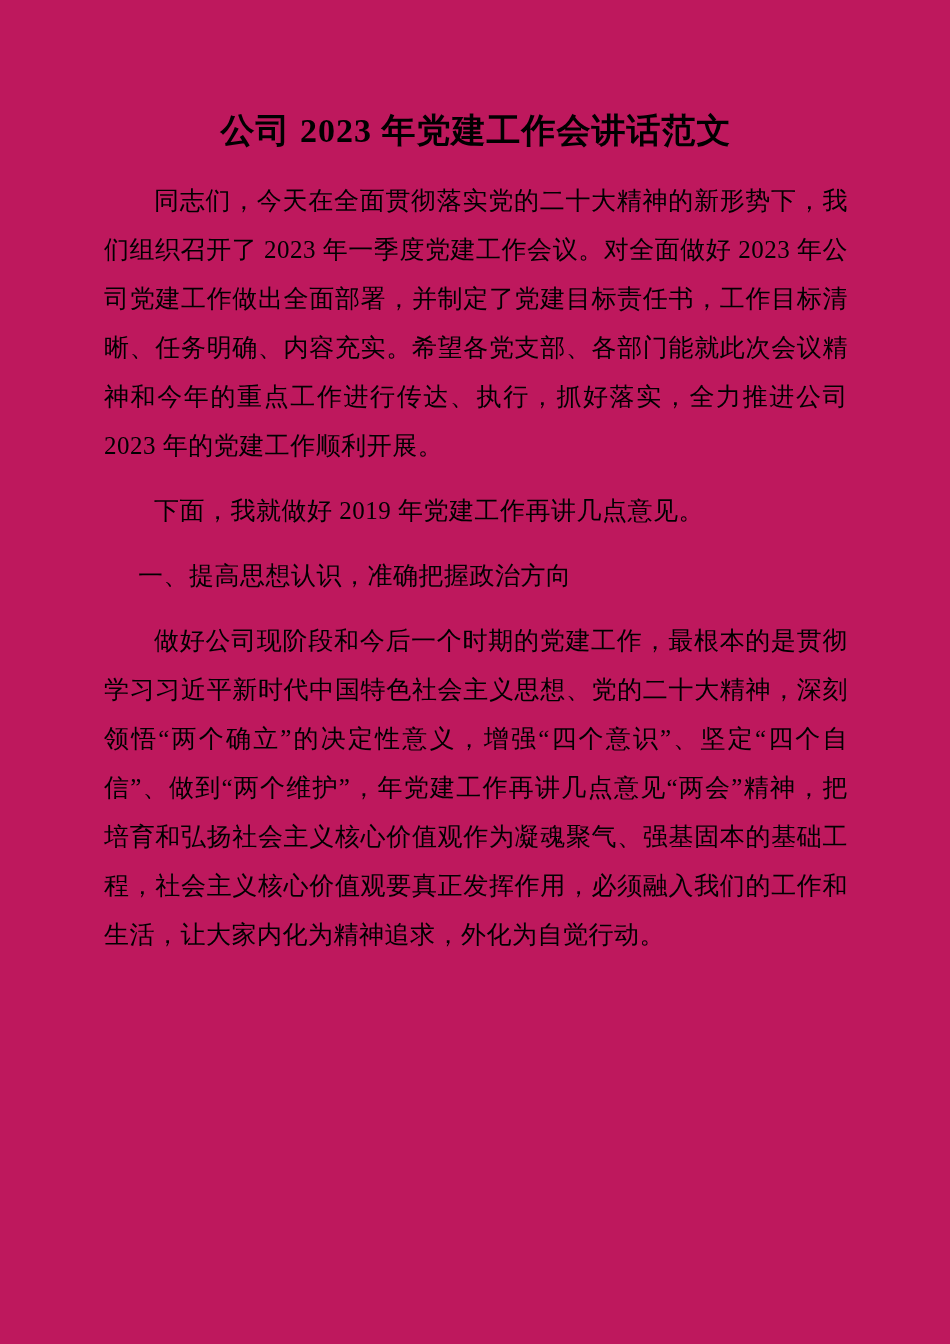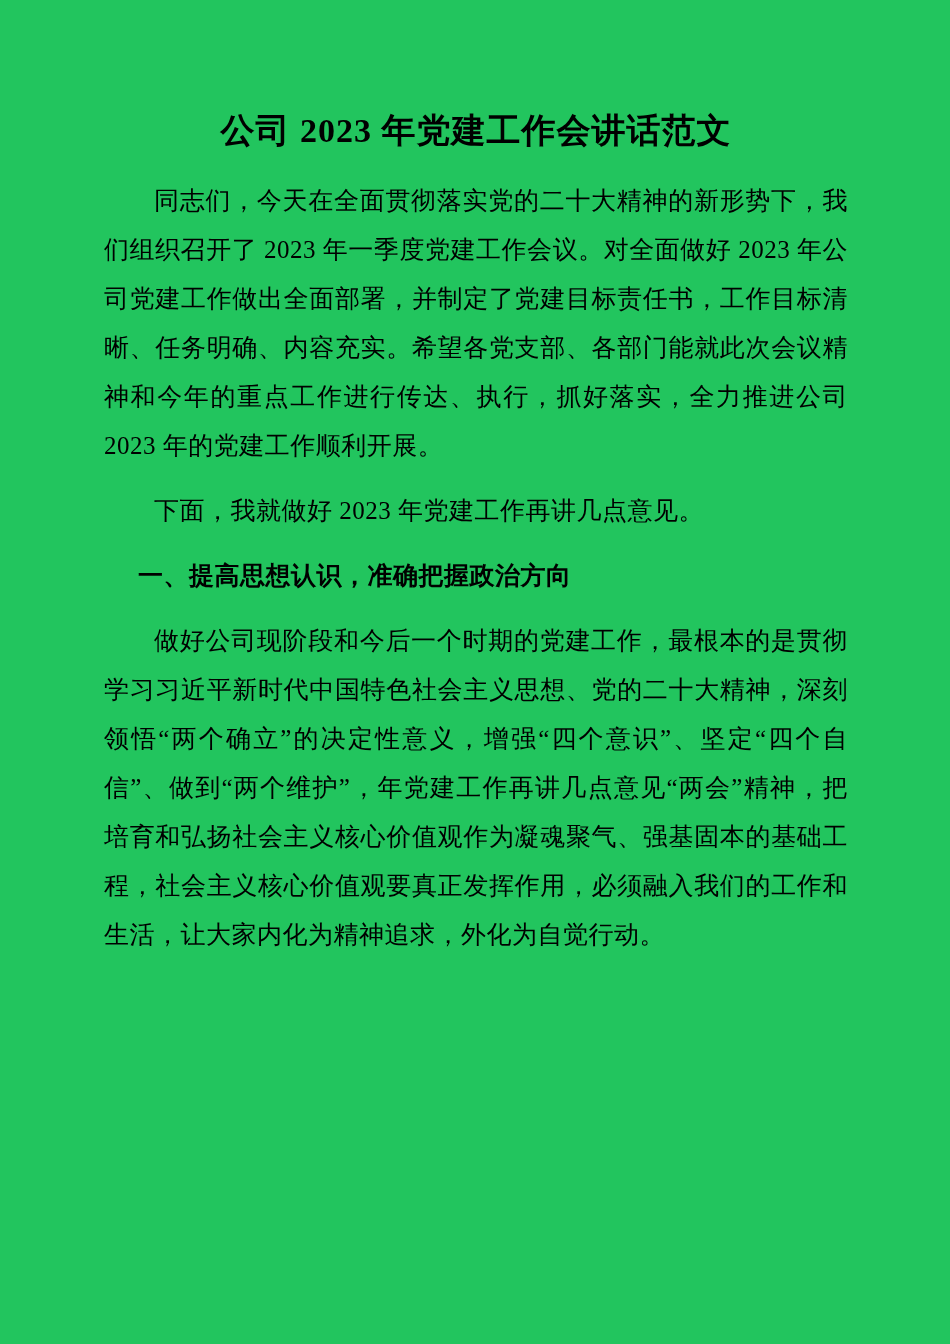--- a/index.html
+++ b/index.html
@@ -6,21 +6,21 @@
     margin: 0;
     padding: 0;
     background: #ffffff;
   }
   .doc-page {
     position: relative;
     width: 950px;
     height: 1344px;
     box-sizing: border-box;
     padding: 104px 86px 0 88px;
-    background: #22c55e;
+    background: #be185d;
     color: #000000;
     overflow: hidden;
   }
   .doc-title {
     font-family: "Liberation Serif", "DejaVu Serif", serif;
     font-size: 34px;
     font-weight: 700;
     text-align: center;
     margin: 0 0 18px 0;
     line-height: 1.6;
@@ -32,34 +32,34 @@
     line-height: 49px;
     text-align: justify;
     text-justify: inter-ideograph;
     text-indent: 2em;
     margin: 16px;
     letter-spacing: 0.5px;
   }
   .section-heading {
     font-family: "Liberation Sans", "DejaVu Sans", sans-serif;
     font-size: 25px;
-    font-weight: 700;
+    font-weight: 400;
     line-height: 49px;
     text-indent: 2em;
     margin: 0;
     letter-spacing: 0.5px;
   }
 </style>
 </head>
 <body>
 
 <div class="doc-page">
   <h1 class="doc-title">公司 2023 年党建工作会讲话范文</h1>
 
   <p class="body-para">同志们，今天在全面贯彻落实党的二十大精神的新形势下，我们组织召开了 2023 年一季度党建工作会议。对全面做好 2023 年公司党建工作做出全面部署，并制定了党建目标责任书，工作目标清晰、任务明确、内容充实。希望各党支部、各部门能就此次会议精神和今年的重点工作进行传达、执行，抓好落实，全力推进公司 2023 年的党建工作顺利开展。</p>
 
-  <p class="body-para">下面，我就做好 2023 年党建工作再讲几点意见。</p>
+  <p class="body-para">下面，我就做好 2019 年党建工作再讲几点意见。</p>
 
   <h2 class="section-heading">一、提高思想认识，准确把握政治方向</h2>
 
   <p class="body-para">做好公司现阶段和今后一个时期的党建工作，最根本的是贯彻学习习近平新时代中国特色社会主义思想、党的二十大精神，深刻领悟“两个确立”的决定性意义，增强“四个意识”、坚定“四个自信”、做到“两个维护”，年党建工作再讲几点意见“两会”精神，把培育和弘扬社会主义核心价值观作为凝魂聚气、强基固本的基础工程，社会主义核心价值观要真正发挥作用，必须融入我们的工作和生活，让大家内化为精神追求，外化为自觉行动。</p>
 
 </div>
 
 </body></html>

